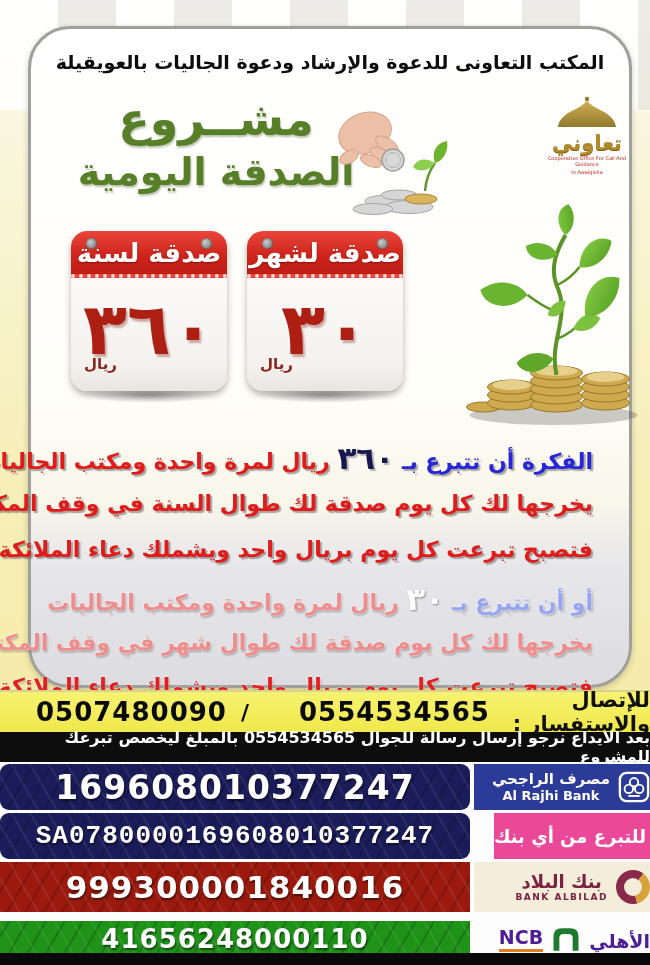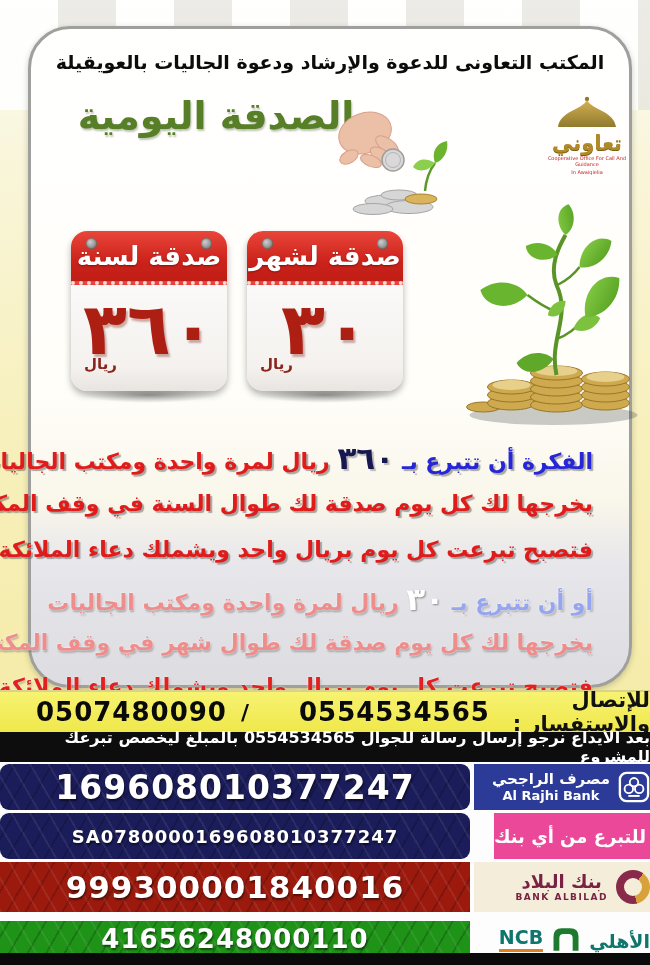--- a/index.html
+++ b/index.html
@@ -26,21 +26,21 @@
   .tawuni { position:absolute; left:510px; top:66px; width:92px; height:86px; text-align:center; }
   .tawuni .t-name { font-size:21px; font-weight:bold; color:#b08a28; text-shadow:0 1px 0 #7a5d12; line-height:20px; }
   .tawuni .t-cap { font-size:5px; color:#c02020; line-height:6px; margin-top:2px; }
 
   
   .calendar { position:absolute; top:202px; width:156px; height:172px; }
   .cal-year { left:40px; } .cal-month { left:208px;margin-left:8px; }
   .cal-body { position:absolute; left:0; right:0; top:0; bottom:12px;
     background:linear-gradient(180deg,#ffffff 0%,#f4f1ee 85%,#e8e4e0 100%);
     border-radius:16px; box-shadow:0 4px 7px rgba(0,0,0,.3); overflow:hidden; }
-  .cal-header { position:relative; height:54px; direction:rtl;
+  .cal-header { position:relative; height:47px; direction:rtl;
     background:linear-gradient(180deg,#ea453b 0%,#cc231b 60%,#bf1d15 100%);
     color:#fff; font-weight:bold; font-size:26px; display:flex; align-items:center; justify-content:center;
     border-bottom:4px dotted #f8d9d6; text-shadow:0 1px 2px rgba(80,0,0,.5);text-align:right; }
   .dot { position:absolute; top:7px; width:11px; height:11px; border-radius:50%;
     background:radial-gradient(circle at 35% 35%, #cfcfcf, #6c6c6c); box-shadow:inset 0 0 2px #333; }
   .dot-l { left:15px; } .dot-r { right:15px; }
   .cal-num { position:absolute; top:50px; left:0; right:0; text-align:center;
     font-size:72px; font-weight:bold; color:#ad1f13; line-height:96px;
     text-shadow:2px 3px 2px rgba(120,25,15,.35); }
   .cal-unit { position:absolute; left:13px; bottom:18px; font-size:15px; font-weight:bold; color:#8a241c; }
@@ -81,51 +81,52 @@
   .bank-row { position:absolute; left:0; width:650px; }
   .row1 { top:2px;  height:46px; } .row2 { top:51px; height:46px; }
   .row3 { top:100px; height:50px; } .row4 { top:159px; height:36px; }
   .acct { position:absolute; left:0; top:0; width:470px; height:100%;
     display:flex; align-items:center; justify-content:center;
     color:#fff; font-weight:bold; letter-spacing:1px; text-shadow:1px 2px 2px rgba(0,0,0,.5); }
   .pattern { background-image:
       repeating-linear-gradient(60deg, rgba(255,255,255,.07) 0 2px, rgba(0,0,0,0) 2px 16px),
       repeating-linear-gradient(-60deg, rgba(0,0,0,.18) 0 2px, rgba(0,0,0,0) 2px 16px); }
   .navy  { background-color:#1b1c5a;border-radius:9px; } .redb { background-color:#9c1a0d; } .greenb { background-color:#1e9318; }
-  .row1 .acct { font-size:33px; } .row2 .acct { font-size:18px; }
+  .row1 .acct { font-size:33px; } .row2 .acct { font-size:26px;font-family:Liberation Mono, monospace; }
   .row3 .acct { font-size:31px; } .row4 .acct { font-size:26px; }
   .bank-logo { position:absolute; left:474px; top:0; width:176px; height:100%;
     display:flex; align-items:center; justify-content:flex-end; gap:8px; }
   .rajhi { background:#2c3b98; }
   .rajhi .txt { text-align:center; color:#fff; direction:rtl; }
   .rajhi .ar { font-size:15px; font-weight:bold; line-height:17px; }
   .rajhi .en { font-size:13px; font-weight:bold; line-height:15px; }
   .anybank { background:#ec4899; color:#fff; direction:rtl; font-weight:bold; font-size:18px;margin-left:20px; }
   .albilad { background:#f3edda; }
   .albilad .txt { text-align:center; }
   .albilad .ar { font-size:18px; font-weight:bold; color:#7a2244; line-height:20px; direction:rtl; }
   .albilad .en { font-size:9px; font-weight:bold; color:#7a2244; letter-spacing:1.5px; }
   .swoosh { width:34px; height:34px; border-radius:50%;
     background:conic-gradient(from 210deg, #8a2a4a 0 52%, #d8a23a 52% 88%, #8a2a4a 88% 100%); position:relative; }
   .swoosh::after { content:''; position:absolute; inset:8px; background:#f3edda; border-radius:50%; }
   .ncb { background:#fdfdfd; }
-  .ncb .en, .ncb .ar { font-size:19px; font-weight:bold; color:#0f766e; border-bottom:3px solid #e08020; padding-bottom:1px; }
+  .ncb .en, .ncb .ar { font-size:19px; font-weight:bold; color:#4c1d95; border-bottom:3px solid #e08020; padding-bottom:1px; }
   .ncb .ar { direction:rtl;margin-top:7px; }
   .footer-bar { position:absolute; left:0; top:953px; width:650px; height:12px; background:#0a0a0a; }
 </style>
 </head>
 <body>
 
 <div class="poster">
   <div class="top-stripes"></div>
 
   <div class="card">
     <div class="org-header">المكتب التعاونى للدعوة والإرشاد  ودعوة الجاليات بالعويقيلة</div>
 
     <div class="title">
+      <div class="t1">مشــروع</div>
       <div class="t2">الصدقة اليومية</div>
     </div>
 
     <svg class="hand-svg" width="140" height="118" viewBox="0 0 140 118">
       <g fill="#ecc0a7" stroke="#d8a088" stroke-width="1">
         <ellipse cx="52" cy="28" rx="27" ry="20" transform="rotate(-20 52 28)"></ellipse>
         <ellipse cx="74" cy="40" rx="13" ry="6.5" transform="rotate(35 74 40)"></ellipse>
         <ellipse cx="68" cy="50" rx="12" ry="6" transform="rotate(30 68 50)"></ellipse>
         <ellipse cx="58" cy="56" rx="11" ry="5.5" transform="rotate(22 58 56)"></ellipse>
         <ellipse cx="36" cy="52" rx="10" ry="6" transform="rotate(-30 36 52)"></ellipse>

